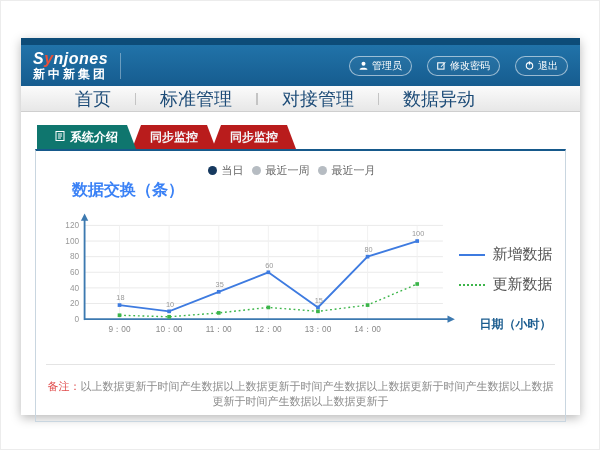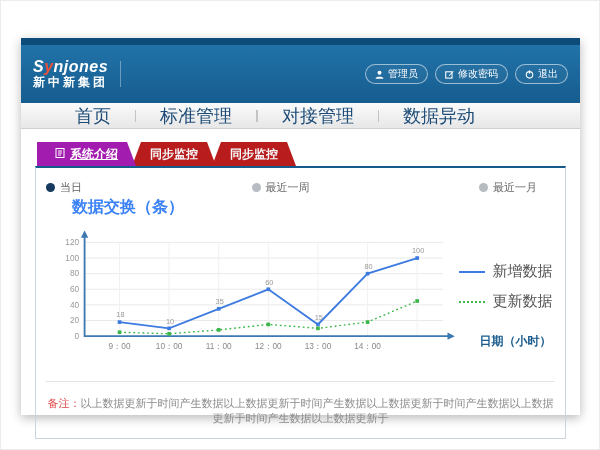--- a/index.html
+++ b/index.html
@@ -3,52 +3,52 @@
 <meta charset="utf-8">
 <style>
   * { margin:0; padding:0; box-sizing:border-box; }
   body { font-family:"Liberation Sans","DejaVu Sans",sans-serif; background:#fff; }
   .page { position:relative; width:600px; height:450px; background:#fff;
           box-shadow:inset 0 0 0 1px #ececec; overflow:hidden; }
   .window { position:absolute; left:21px; top:38px; width:559px; height:377px;
             background:#fff; box-shadow:0 3px 10px rgba(0,0,0,.28); }
   
   .topstrip { height:7px; background:#0d4c78; }
-  .header { height:58px; background:linear-gradient(#2173a9,#165c8f);
+  .header { height:41px; background:linear-gradient(#2173a9,#165c8f);
             display:flex; align-items:center; padding:0 12px; color:#fff; }
   .logo { text-align:center; line-height:1.05; }
   .logo-l1 { font-size:16px; font-weight:bold; font-style:italic; letter-spacing:.5px; }
   .logo-accent { color:#e8503a; }
   .logo-l2 { font-size:12px; font-weight:bold; letter-spacing:3px; }
   .hdr-divider { width:1px; height:26px; background:rgba(255,255,255,.35); margin:0 12px; }
   .app-title { font-size:15px; font-weight:bold; letter-spacing:1px; }
-  .hdr-right { margin-left:auto; display:flex; gap:7px; }
+  .hdr-right { margin-left:auto; display:flex; gap:15px; }
   .pill-btn { display:flex; align-items:center; gap:4px; font-size:10px; color:#fff;
               border:1px solid rgba(255,255,255,.55); border-radius:10px;
               padding:2px 9px; cursor:pointer; background:rgba(255,255,255,.04); }
   .pill-btn svg { display:block; }
   
   .nav { height:26px; background:linear-gradient(#fbfbfb,#e7e7e7);
          border-bottom:1px solid #cfcfcf; display:flex; align-items:center;
          padding-left:30px; }
   .nav-item { font-size:18px; font-weight:normal; color:#1c4b77; padding:0 24px; cursor:pointer; }
   .nav-sep { width:1px; height:12px; background:#c4c4c4; }
   
   .content { padding:12px 14px 0 14px; }
   .tabs { display:flex; align-items:flex-end; height:25px; padding-left:2px; }
   .tab { height:24px; display:flex; align-items:center; gap:5px; font-size:12px;
          font-weight:bold; padding:0 18px; cursor:pointer; }
-  .tab.active { background:#a21caf; color:#fff;
-         clip-path:polygon(0 0, calc(100% - 9px) 0, 100% 100%, 0 100%); z-index:2;text-decoration:underline; }
+  .tab.active { background:#0f766e; color:#fff;
+         clip-path:polygon(0 0, calc(100% - 9px) 0, 100% 100%, 0 100%); z-index:2; }
   .tab.inactive { background:#b91c1c; color:#f5f8fa; margin-left:-4px;
          clip-path:polygon(9px 0, calc(100% - 9px) 0, 100% 100%, 0 100%); }
   .panel { border:1px solid #c9d6e0; border-top:2px solid #16598b;
            min-height:248px; padding:8px 10px 0 10px; position:relative; }
   
-  .filter-row { display:flex; justify-content:space-between; gap:8px; padding:4px 18px 0 0; }
+  .filter-row { display:flex; justify-content:center; gap:8px; padding:4px 18px 0 0; }
   .radio-opt { display:flex; align-items:center; gap:5px; font-size:11px; color:#666; cursor:pointer; }
   .radio-dot { width:9px; height:9px; border-radius:50%; background:#b6bcc2; }
   .radio-dot.on { background:#16395f; }
   
   .y-title { font-size:16px; font-weight:bold; color:#3b82f6; margin:2px 0 0 26px; }
   .chart-wrap { display:flex; margin-top:2px; position:relative; }
   .chart-svg { display:block; }
   .chart-side { width:104px; position:relative; }
   .legend-box { margin-top:42px; display:flex; flex-direction:column; gap:11px; }
   .legend-item { display:flex; align-items:center; gap:7px; font-size:15px; color:#555; }

